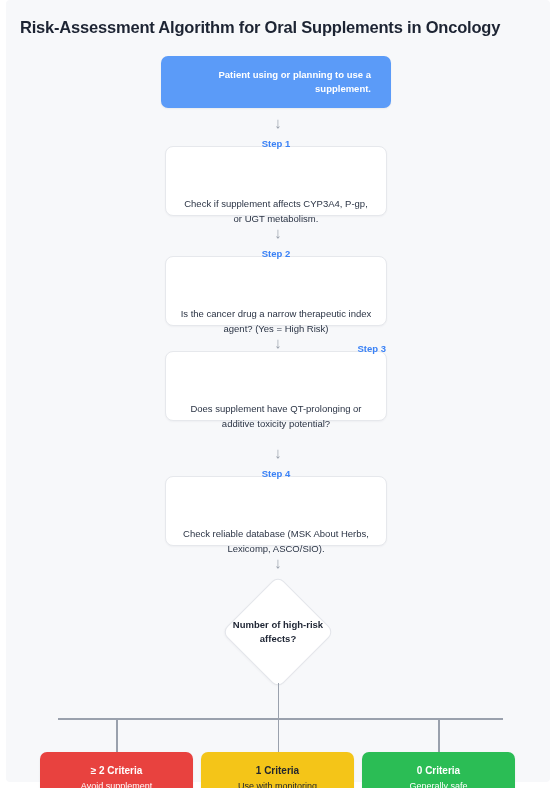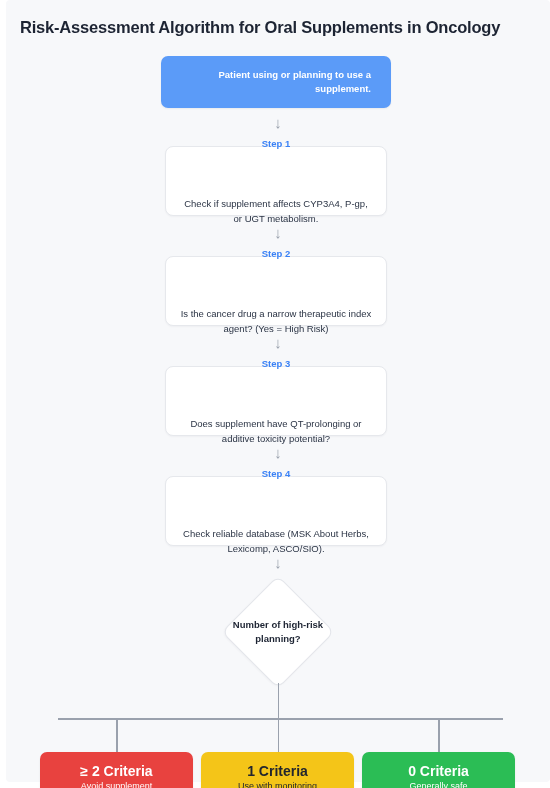--- a/index.html
+++ b/index.html
@@ -98,21 +98,21 @@
     color: #2b3445;
     font-size: 9.5px;
     line-height: 15px;
     text-align: center;
     padding: 0 14px;
     margin-top: 41px;
   }
 
   .step-1 { top: 98px; align-items: center; }
   .step-2 { top: 208px; }
-  .step-3 { top: 318px; }
+  .step-3 { top: 303px; align-items: flex-end; }
   .step-4 { top: 428px; }
 
   .arrow {
     position: absolute;
     left: 0;
     width: 544px;
     text-align: center;
     color: #9aa1ad;
     font-size: 15px;
     line-height: 18px;
@@ -203,21 +203,21 @@
     height: 52px;
     border-radius: 7px;
     box-sizing: border-box;
     display: flex;
     flex-direction: column;
     align-items: center;
     justify-content: center;
     box-shadow: 0 1px 2px rgba(16,24,40,0.08);
   }
   .outcome .o-title {
-    font-size: 14px;
+    font-size: 10px;
     font-weight: bold;
     line-height: 14px;
     text-align: center;
   }
   .outcome .o-sub {
     font-size: 9px;
     line-height: 14px;
     text-align: center;
     margin-top: 1px;
   }
@@ -269,21 +269,21 @@
 
     <div class="step-box step-4">
       <div class="step-head">Step 4</div>
       <div class="step-body">Check reliable database (MSK About Herbs, Lexicomp, ASCO/SIO).</div>
     </div>
 
     <div class="arrow arrow-4">↓</div>
 
     <div class="diamond-wrap">
       <div class="diamond-shape"></div>
-      <div class="diamond-text">Number of high-risk planning?</div>
+      <div class="diamond-text">Number of high-risk affects?</div>
     </div>
 
     <div class="branch-stem"></div>
     <div class="branch-hline"></div>
     <div class="branch-drop drop-left"></div>
     <div class="branch-drop drop-mid"></div>
     <div class="branch-drop drop-right"></div>
 
     <div class="outcome-row">
 

